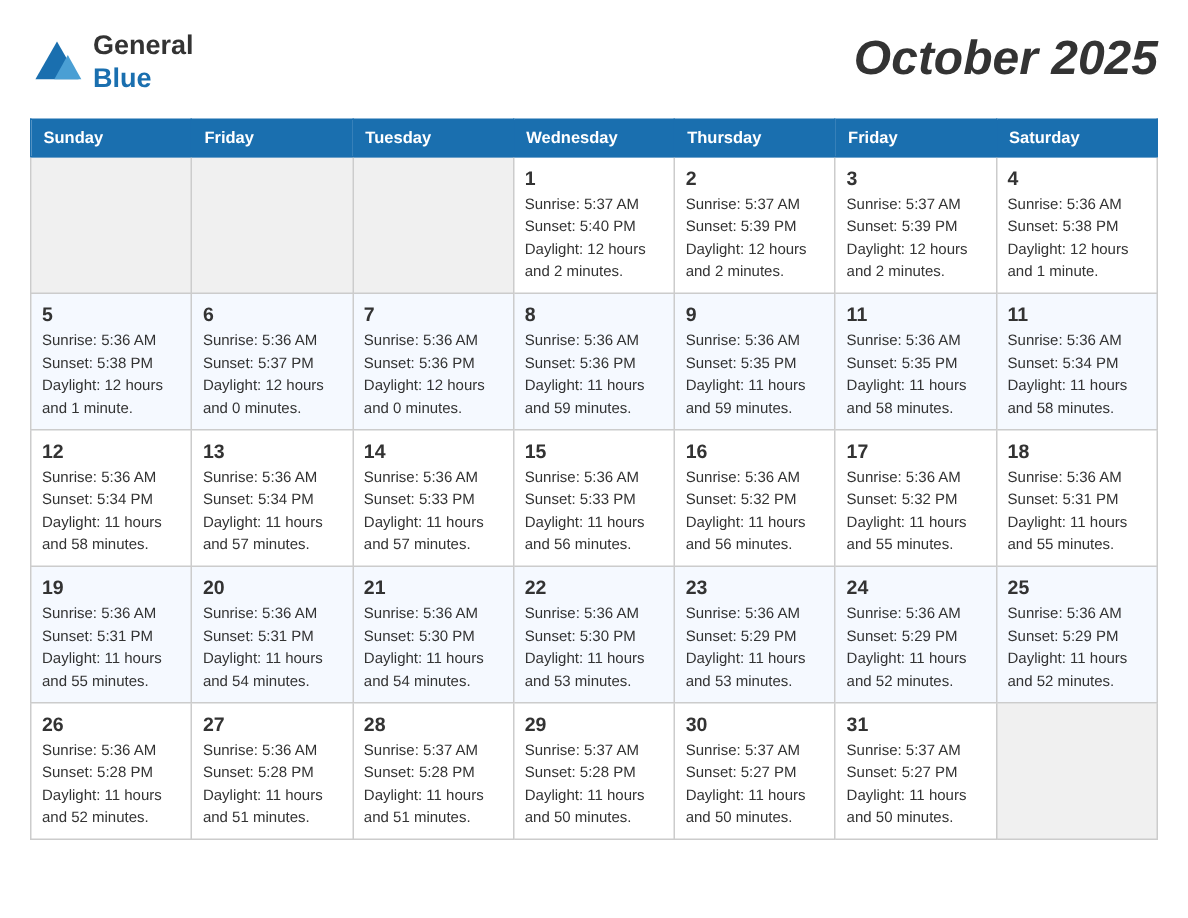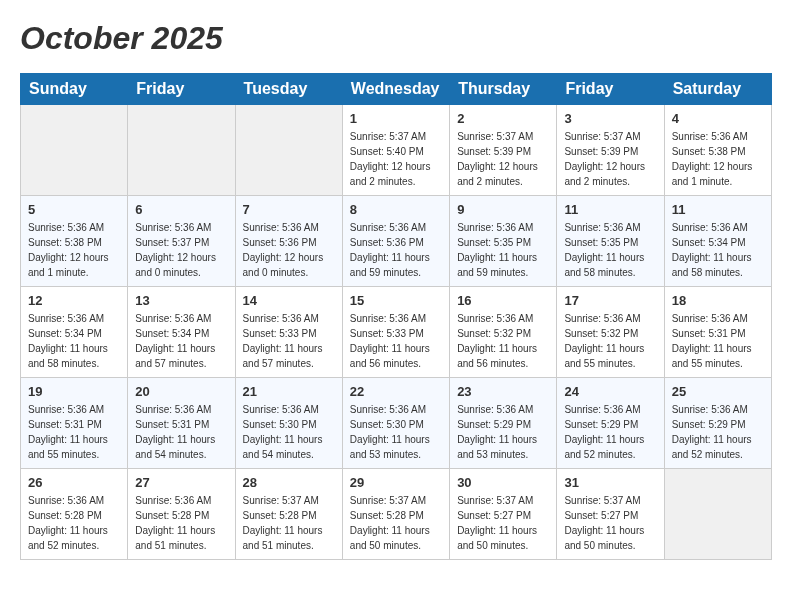--- a/index.html
+++ b/index.html
@@ -46,21 +46,21 @@
       color: #555;
     }
     .calendar {
       width: 100%;
       border-collapse: collapse;
       border: 1px solid #ccc;
     }
     .calendar th {
       background-color: #1a6faf;
       color: #fff;
-      font-size: 16px;
+      font-size: 11px;
       font-weight: bold;
       padding: 6px 8px;
       text-align: left;
       border: 1px solid #1a6faf;
     }
     .calendar td {
       width: 14.28%;
       vertical-align: top;
       padding: 6px 7px;
       border: 1px solid #ccc;
@@ -87,20 +87,30 @@
       background: #f5f9ff;
     }
     .calendar tr td.empty {
       background: #f0f0f0;
     }
   </style>
 </head>
 <body>
 
 <div class="header-area">
+  <div class="logo">
+    <svg class="logo-icon" viewBox="0 0 40 40">
+      <polygon points="20,4 36,32 4,32" fill="#1a6faf"></polygon>
+      <polygon points="28,14 38,32 18,32" fill="#4a9fd4"></polygon>
+    </svg>
+    <div class="logo-text">
+      <span class="logo-general">General</span><br>
+      <span class="logo-blue">Blue</span>
+    </div>
+  </div>
   <div class="title-area">
     <div class="month-title">October 2025</div>
   </div>
 </div>
 
 <table class="calendar">
   <thead>
     <tr>
       <th>Sunday</th>
       <th>Friday</th>

